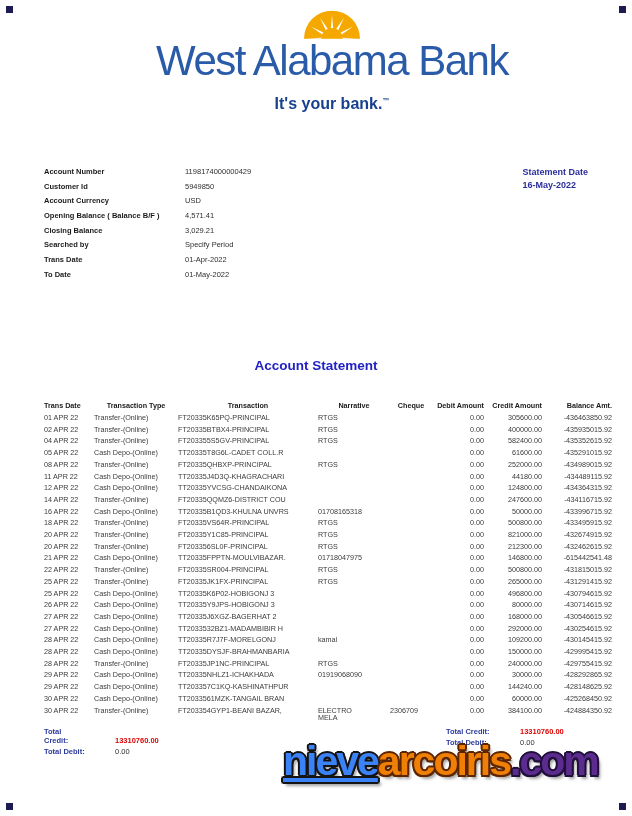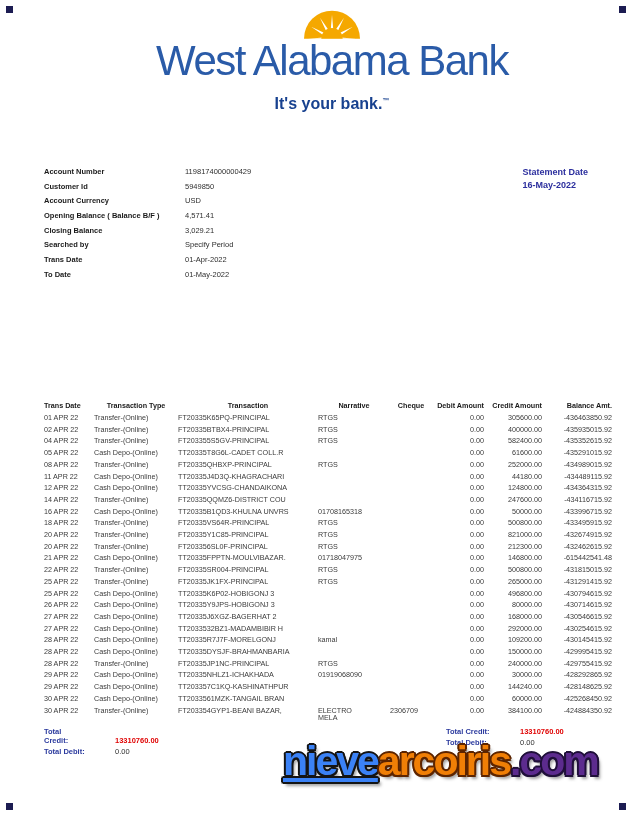--- a/index.html
+++ b/index.html
@@ -118,20 +118,21 @@
       <div class="acct-row">
         <div class="acct-label">Trans Date</div>
         <div class="acct-value">01-Apr-2022</div>
       </div>
       <div class="acct-row">
         <div class="acct-label">To Date</div>
         <div class="acct-value">01-May-2022</div>
       </div>
     </section>
 
+  <h2 class="title">Account Statement</h2>
 
   <table class="txns">
     <colgroup>
       <col style="width:50px">
         <col style="width:84px">
         <col style="width:140px">
         <col style="width:72px">
       <col style="width:42px">
         <col style="width:52px">
         <col style="width:58px">

